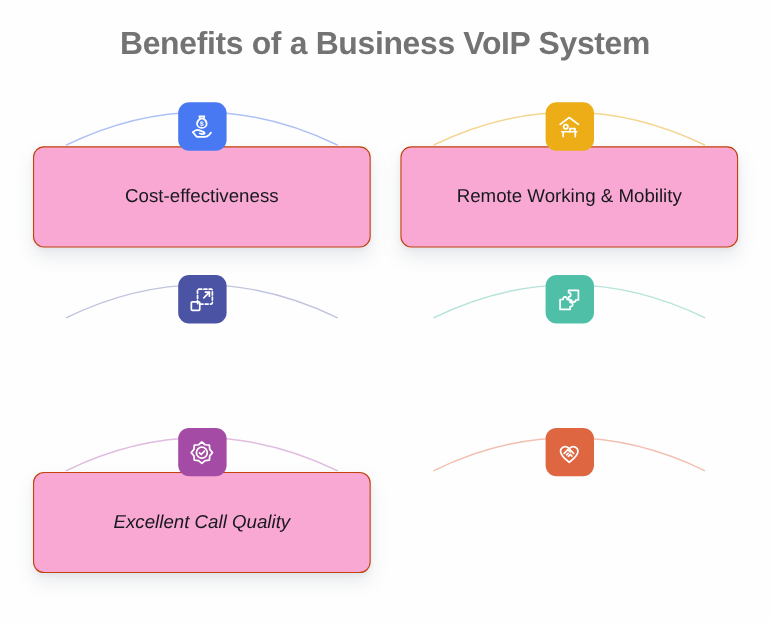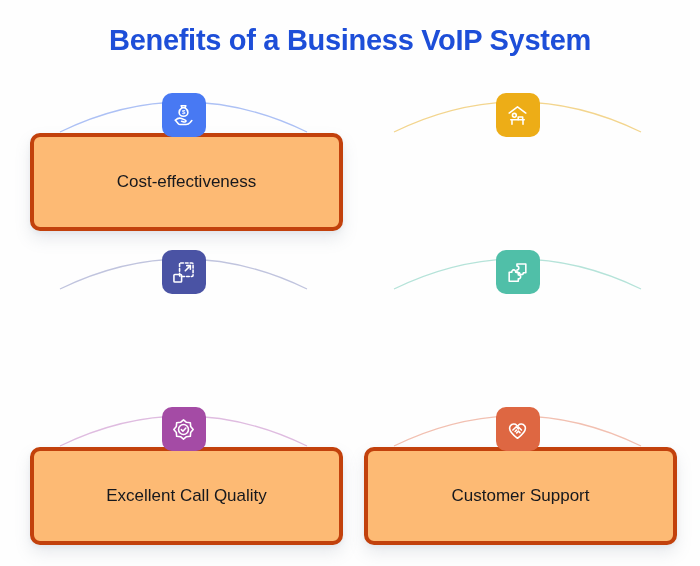--- a/index.html
+++ b/index.html
@@ -7,47 +7,47 @@
     width:700px;height:566px;
     font-family:"Liberation Sans", sans-serif;
     background:#FEFEFE;
     overflow:hidden;
   }
   .stage{position:relative;width:700px;height:566px;background:#FEFEFE;}
   .page-title{
     position:absolute;top:24px;left:0;width:700px;
     text-align:center;
     font-size:29px;font-weight:700;letter-spacing:-0.3px;
-    color:#1d4ed8;
+    color:#737373;
   }
   .cell{position:absolute;width:307px;height:137px;}
   .arc{position:absolute;left:0;top:0;width:307px;height:45px;display:block;}
   .arc path{fill:none;stroke-width:1.3px;}
   .icon-badge{
     position:absolute;left:50%;top:5px;margin-left:-22px;
     width:44px;height:44px;border-radius:10px;
     display:flex;align-items:center;justify-content:center;
     z-index:2;
   }
   .icon-badge svg{display:block;}
   .glyph{fill:none;stroke:#FFFFFF;stroke-width:1.4;stroke-linecap:round;stroke-linejoin:round;}
   .card{
     position:absolute;left:0;top:45px;width:305px;height:90px;
-    background:#fdba74;
-    border:4px solid #c2410c;
+    background:#f9a8d4;
+    border:1px solid #c2410c;
     border-radius:10px;
     box-shadow:0 8px 16px rgba(120,131,149,0.16), 0 2px 4px rgba(120,131,149,0.08);
     display:flex;align-items:center;justify-content:center;
     z-index:1;
   }
   .card-label{
     font-size:17px;font-weight:500;color:#16181D;text-align:center;
   }
   
-  .r1{top:88px;}  .r2{top:245px;} .r3{top:402px;}
+  .r1{top:88px;}  .r2{top:245px;} .r3{top:384px;font-style:italic;}
   .cl{left:30px;} .cr{left:364px;}
 </style>
 </head>
 <body style="background: rgb(254, 254, 254);">
 
 <div class="stage">
 
   <div class="page-title">Benefits of a Business VoIP System</div>
 
   <div class="cell r1 cl">
@@ -78,20 +78,23 @@
       <svg width="27" height="27" viewBox="0 0 24 24">
         <g class="glyph">
           <path d="M4.6 9.8 L12 4.3 L19.4 9.8"></path>
           <circle cx="9.2" cy="11.8" r="1.7"></circle>
           <path d="M6 15.8 h12"></path>
           <path d="M7.1 15.8 v3.9"></path>
           <path d="M16.9 15.8 v3.9"></path>
           <path d="M12.6 15.8 v-2.5 h4 v2.5"></path>
         </g>
       </svg>
+    </div>
+    <div class="card">
+      <span class="card-label">Remote Working &amp; Mobility</span>
     </div>
   </div>
 
   <div class="cell r2 cl">
     <svg class="arc" viewBox="0 0 307 45">
       <path d="M30 44 Q153.5 -16 277 44" style="stroke: rgb(192, 196, 222);"></path>
     </svg>
     <div class="icon-badge" style="background: rgb(74, 83, 164);">
       <svg width="27" height="27" viewBox="0 0 24 24">
         <g class="glyph">
@@ -145,18 +148,15 @@
         <g class="glyph" stroke-width="1.3">
           <path d="M12 19.8 C5.7 15 3.8 11.3 5.7 8.7 7.1 6.8 9.8 6.6 11.3 8.2 l.7 .7 .7 -.7 c1.5 -1.6 4.2 -1.4 5.6 .5 1.9 2.6 0 6.3 -6.3 11.1 Z"></path>
           <path d="M7.9 12.5 l3 -3 1.9 1.9"></path>
           <path d="M12.6 9.6 l2.9 2.9"></path>
           <path d="M9.9 13.8 l1.2 -1.2"></path>
           <path d="M11.3 15 l1.2 -1.2"></path>
           <path d="M12.8 13.4 l1.4 1.4"></path>
         </g>
       </svg>
     </div>
-    <div class="card">
-      <span class="card-label">Customer Support</span>
-    </div>
   </div>
 
 </div>
 
 </body></html>

